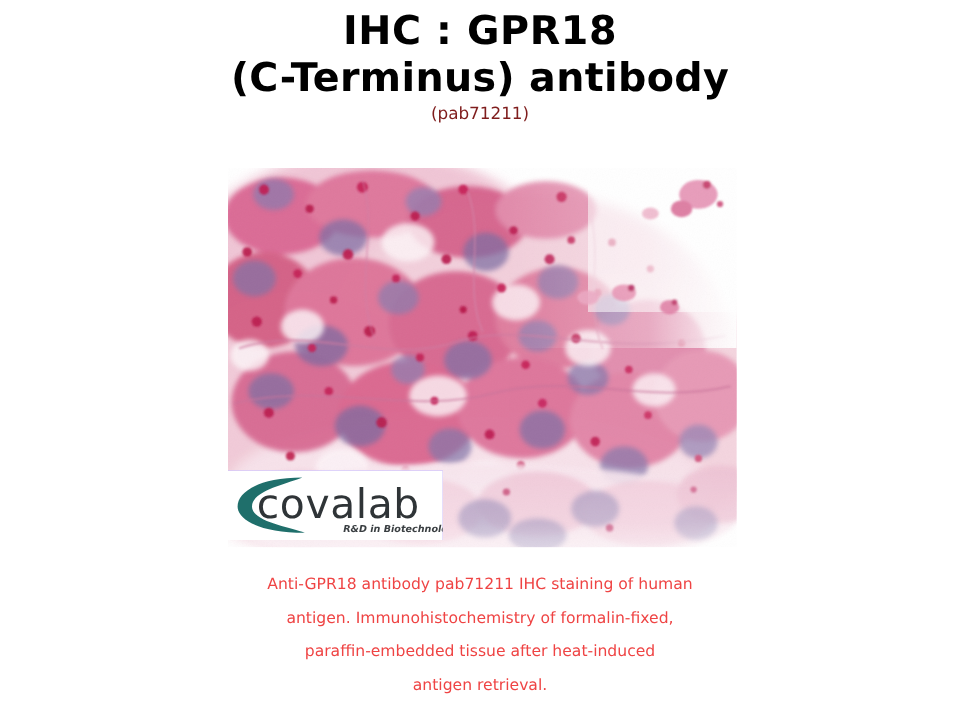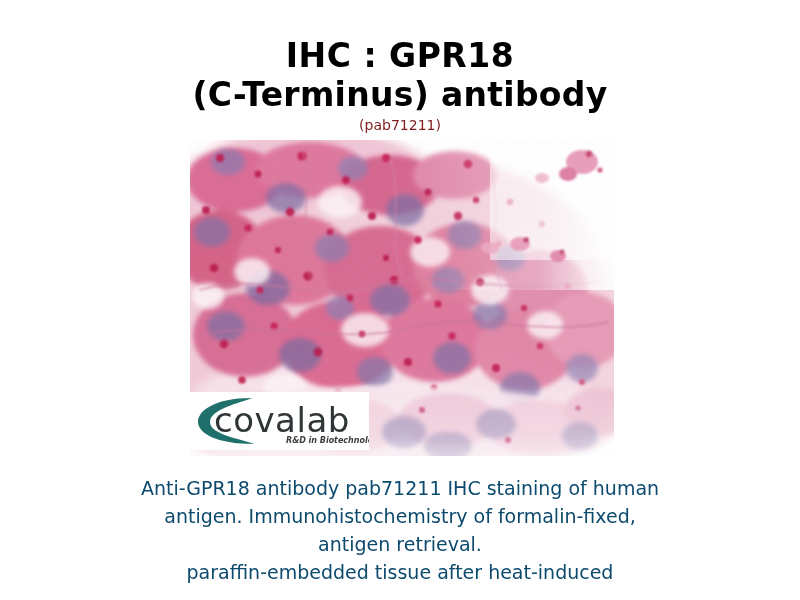--- a/index.html
+++ b/index.html
@@ -22,21 +22,20 @@
     padding-top: 6px;
     text-align: center;
   }
   .title-line {
     font-family: "DejaVu Sans", sans-serif;
     font-weight: bold;
     font-size: 33px;
     line-height: 39px;
     letter-spacing: 0.5px;
     color: #000000;
-    margin-top: 30px;
   }
   .title-line-2 {
     font-family: "DejaVu Sans", sans-serif;
     font-weight: bold;
     font-size: 33px;
     line-height: 40px;
     letter-spacing: 0.3px;
     color: #000000;
   }
   .catalog-code {
@@ -85,23 +84,23 @@
   }
 
   
   .caption {
     position: absolute;
     left: 100px;
     top: 474px;
     width: 600px;
     text-align: center;
     font-family: "DejaVu Sans", sans-serif;
-    font-size: 19px;
+    font-size: 13px;
     line-height: 28px;
-    color: #0c4a6e;
+    color: #ef4444;
   }
   .caption-line { display: block; white-space: pre; }
 </style>
 </head>
 <body>
 
 <div class="header">
   <div class="title-line">IHC : GPR18</div>
   <div class="title-line-2">(C-Terminus) antibody</div>
   <div class="catalog-code">(pab71211)</div>
@@ -315,15 +314,15 @@
 
       <text x="96" y="51" font-family="DejaVu Sans, sans-serif" font-size="8" font-style="italic" font-weight="bold" fill="#3a3f42">R&amp;D in Biotechnology</text>
     </svg>
   </div>
 
 </div>
 
 <div class="caption">
   <span class="caption-line">Anti-GPR18 antibody pab71211 IHC staining of human</span>
   <span class="caption-line">antigen. Immunohistochemistry of formalin-fixed,</span>
+  <span class="caption-line">paraffin-embedded tissue after heat-induced</span>
   <span class="caption-line">antigen retrieval.</span>
-  <span class="caption-line">paraffin-embedded tissue after heat-induced</span>
 </div>
 
 </body></html>

